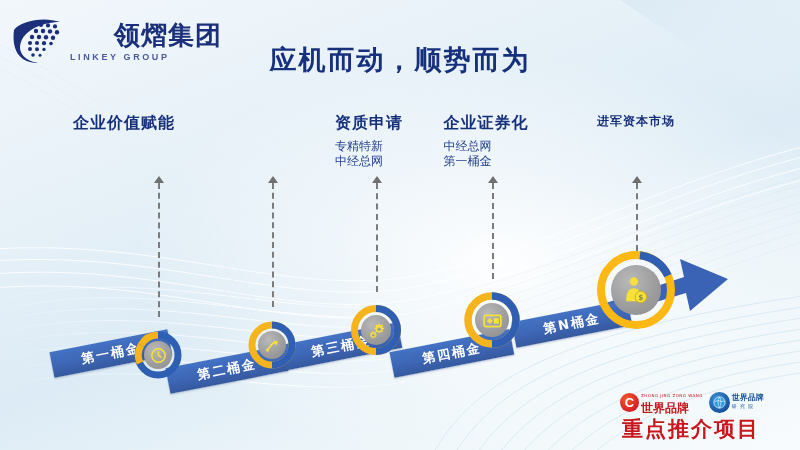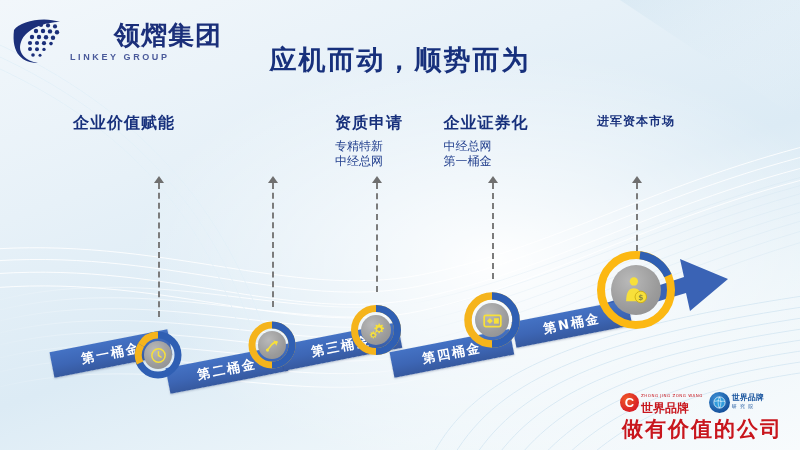--- a/index.html
+++ b/index.html
@@ -316,16 +316,16 @@
             <path d="M3.6 9.6 C 7 11, 9 8, 12 9.6 C 15 11.2, 18 9, 20.6 10.4" fill="none" stroke="#ffffff" stroke-width="1"></path>
             <path d="M12 3 C 9 7, 9 17, 12 21 M12 3 C 15 7, 15 17, 12 21" fill="none" stroke="#ffffff" stroke-width="0.9"></path>
           </svg>
         </div>
         <div class="br-t2">
           <span>世界品牌</span>
           <span class="br-t2s">研 究 院</span>
         </div>
       </div>
     </div>
-    <div class="br-main">做有价值的公司</div>
+    <div class="br-main">重点推介项目</div>
   </div>
 
 </div>
 
 </body></html>

